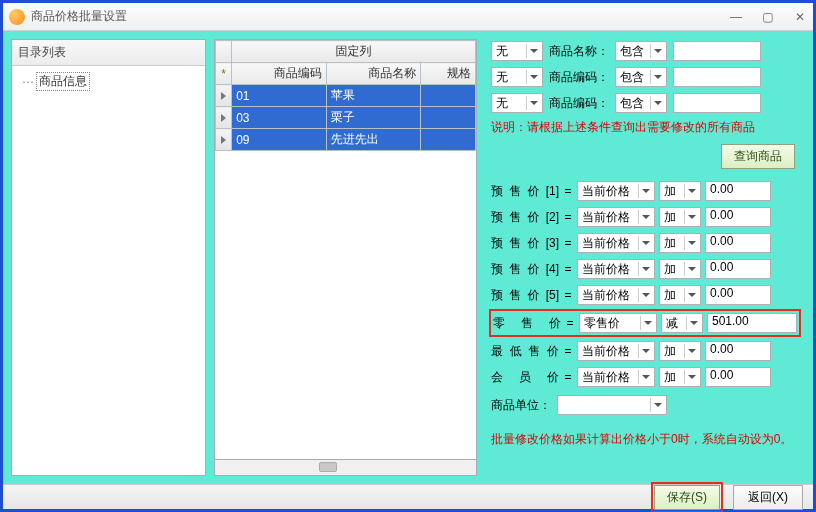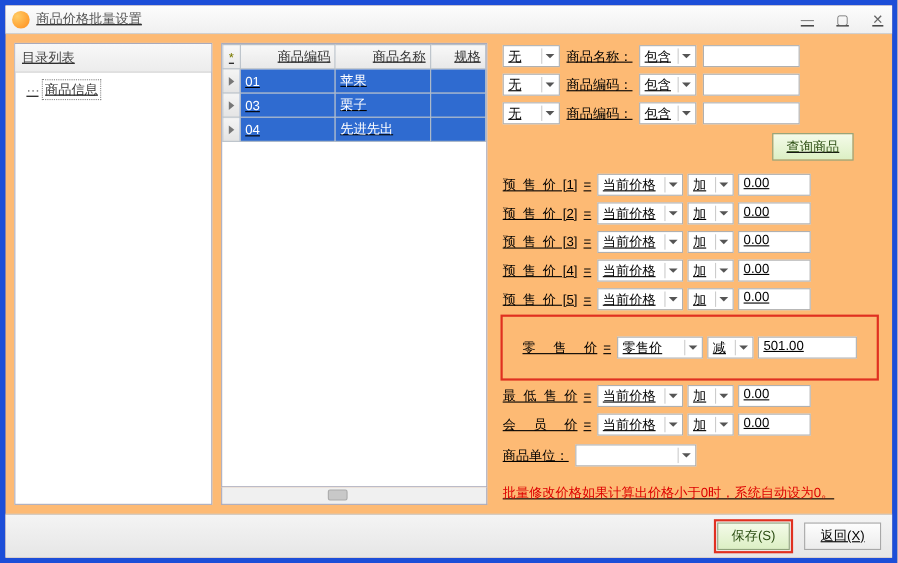--- a/index.html
+++ b/index.html
@@ -1,17 +1,17 @@
 <!DOCTYPE html>
 <html><head>
 <meta charset="utf-8">
 <style>
 * { box-sizing: border-box; margin: 0; padding: 0; }
 body { font-family: "Microsoft YaHei", Arial, sans-serif; font-size: 12px; background: #fff; }
-.window { width: 816px; height: 512px; background: #fdba74; border: 5px solid #1d4ed8; display: flex; flex-direction: column; text-decoration: underline; }
+.window { width: 816px; height: 512px; background: #5eead4; border: 3px solid #1d4ed8; display: flex; flex-direction: column; }
 .titlebar { height: 28px; background: linear-gradient(#fdfdfd,#f0f0f0); border-bottom: 1px solid #d0d0d0; display: flex; align-items: center; padding: 0 6px; }
 .titlebar .appicon { width: 16px; height: 16px; background: radial-gradient(circle at 30% 30%, #ffcc66, #ff8c1a); border-radius: 50%; margin-right: 6px; }
 .titlebar .title { flex: 1; color: #555; }
 .titlebar .winbtns { display: flex; gap: 18px; color: #666; }
 .winbtn { cursor: pointer; width: 14px; text-align: center; }
 .content { flex: 1; display: flex; padding: 8px; gap: 8px; }
 .col-left { width: 196px; border: 1px solid #aab; background: #fff; }
 .col-left .panehdr { background: linear-gradient(#f8f8f8,#ececec); border-bottom: 1px solid #ccc; padding: 4px 6px; color: #444; }
 .treeitem { padding: 6px 10px; color: #333; display: flex; align-items: center; gap: 3px; }
 .treeitem .dots { color: #888; letter-spacing: -1px; }
@@ -30,30 +30,30 @@
 .hscroll .thumb { position: absolute; left: 40%; top: 2px; width: 18px; height: 10px; background: #c8c8c8; border: 1px solid #aaa; border-radius: 2px; }
 .col-right { flex: 1; padding: 2px 6px; }
 .filters { display: flex; flex-direction: column; gap: 6px; }
 .frow { display: flex; align-items: center; gap: 6px; }
 .sel, .inp { border: 1px solid #b0b0b0; background: #fff; height: 20px; font-size: 12px; }
 .sel { display: inline-flex; align-items: center; justify-content: space-between; padding: 0 2px 0 4px; }
 .sel .arr { width: 14px; height: 14px; border-left: 1px solid #ccc; display: flex; align-items: center; justify-content: center; }
 .sel .arr::after { content: ""; width: 0; height: 0; border-left: 4px solid transparent; border-right: 4px solid transparent; border-top: 4px solid #555; }
 .inp { padding: 0 4px; }
 .note { color: #d00; margin-top: 6px; }
-.qbtnrow { display: flex; justify-content: flex-end; margin: 8px 21px 12px 0; }
+.qbtnrow { display: flex; justify-content: flex-end; margin: 8px 4px 12px 0; }
 .btn { display: inline-flex; align-items: center; justify-content: center; border: 1px solid #8fa37a; background: linear-gradient(#f4fbe9,#dcefc4); padding: 3px 12px; color: #2b4d12; cursor: pointer; }
 .pricegrid { display: flex; flex-direction: column; gap: 6px; }
 .prow { display: flex; align-items: center; gap: 4px; }
 .prow .plabel { width: 68px; text-align: justify; text-align-last: justify; white-space: nowrap; }
 .prow .eq { width: 10px; text-align: center; }
-.hl { border: 2px solid #e03020; padding: 18px; margin: -2px; }
+.hl { border: 2px solid #e03020; padding: 2px; margin: -2px; }
 .unitrow { display: flex; align-items: center; gap: 6px; margin-top: 8px; text-align: right; }
 .footnote { color: #d00; margin-top: 16px; }
-.footer { height: 40px; background: linear-gradient(#f4f4f4,#e6e6e6); border-top: 1px solid #ccc; display: flex; align-items: center; justify-content: flex-end; padding: 4px 10px; gap: 10px; }
+.footer { height: 25px; background: linear-gradient(#f4f4f4,#e6e6e6); border-top: 1px solid #ccc; display: flex; align-items: center; justify-content: flex-end; padding: 4px 10px; gap: 10px; }
 .btn2 { display: inline-flex; align-items: center; justify-content: center; border: 1px solid #a8a8a8; background: linear-gradient(#fdfdfd,#ececec); padding: 3px 14px; cursor: pointer; }
 .savehl { border: 2px solid #e03020; padding: 1px; }
 </style>
 </head>
 <body>
 
 <div class="window">
   <div class="titlebar">
     <div class="appicon"></div>
     <div class="title">商品价格批量设置</div>
@@ -71,20 +71,24 @@
       <div class="treeitem">
         <span class="dots">⋯</span>
         <span class="lbl">商品信息</span>
       </div>
     </div>
 
     <div class="col-mid">
       <div class="gridwrap">
         <table class="grid">
           <tbody>
+              <tr>
+            <th class="star rowhdr"></th>
+            <th class="fixedlabel" colspan="3">固定列</th>
+          </tr>
           <tr>
             <th class="star">*</th>
             <th>商品编码</th>
             <th>商品名称</th>
             <th>规格</th>
           </tr>
           </tbody>
             <tbody id="grid-body">
               <tr>
                 <td class="rowhdr"><span class="tri"></span></td>
@@ -93,21 +97,21 @@
                 <td class="selcell"></td>
               </tr>
               <tr>
                 <td class="rowhdr"><span class="tri"></span></td>
                 <td class="selcell">03</td>
                 <td class="selcell">栗子</td>
                 <td class="selcell"></td>
               </tr>
               <tr>
                 <td class="rowhdr"><span class="tri"></span></td>
-                <td class="selcell">04</td>
+                <td class="selcell">09</td>
                 <td class="selcell">先进先出</td>
                 <td class="selcell"></td>
               </tr>
             </tbody>
         </table>
       </div>
       <div class="hscroll">
           <div class="thumb"></div>
         </div>
     </div>
@@ -144,20 +148,21 @@
               <span class="arr"></span>
             </div>
           <span>商品编码：</span>
           <div class="sel" style="width:52px">
               <span>包含</span>
               <span class="arr"></span>
             </div>
           <div class="inp" style="width:88px"></div>
         </div>
       </div>
+      <div class="note">说明：请根据上述条件查询出需要修改的所有商品</div>
       <div class="qbtnrow">
           <div class="btn">查询商品</div>
         </div>
 
       <div class="pricegrid" id="price-rows">
           <div class="prow">
             <span class="plabel">预售价[1]</span>
             <span class="eq">=</span>
             <div class="sel" style="width:78px">
               <span>当前价格</span>

